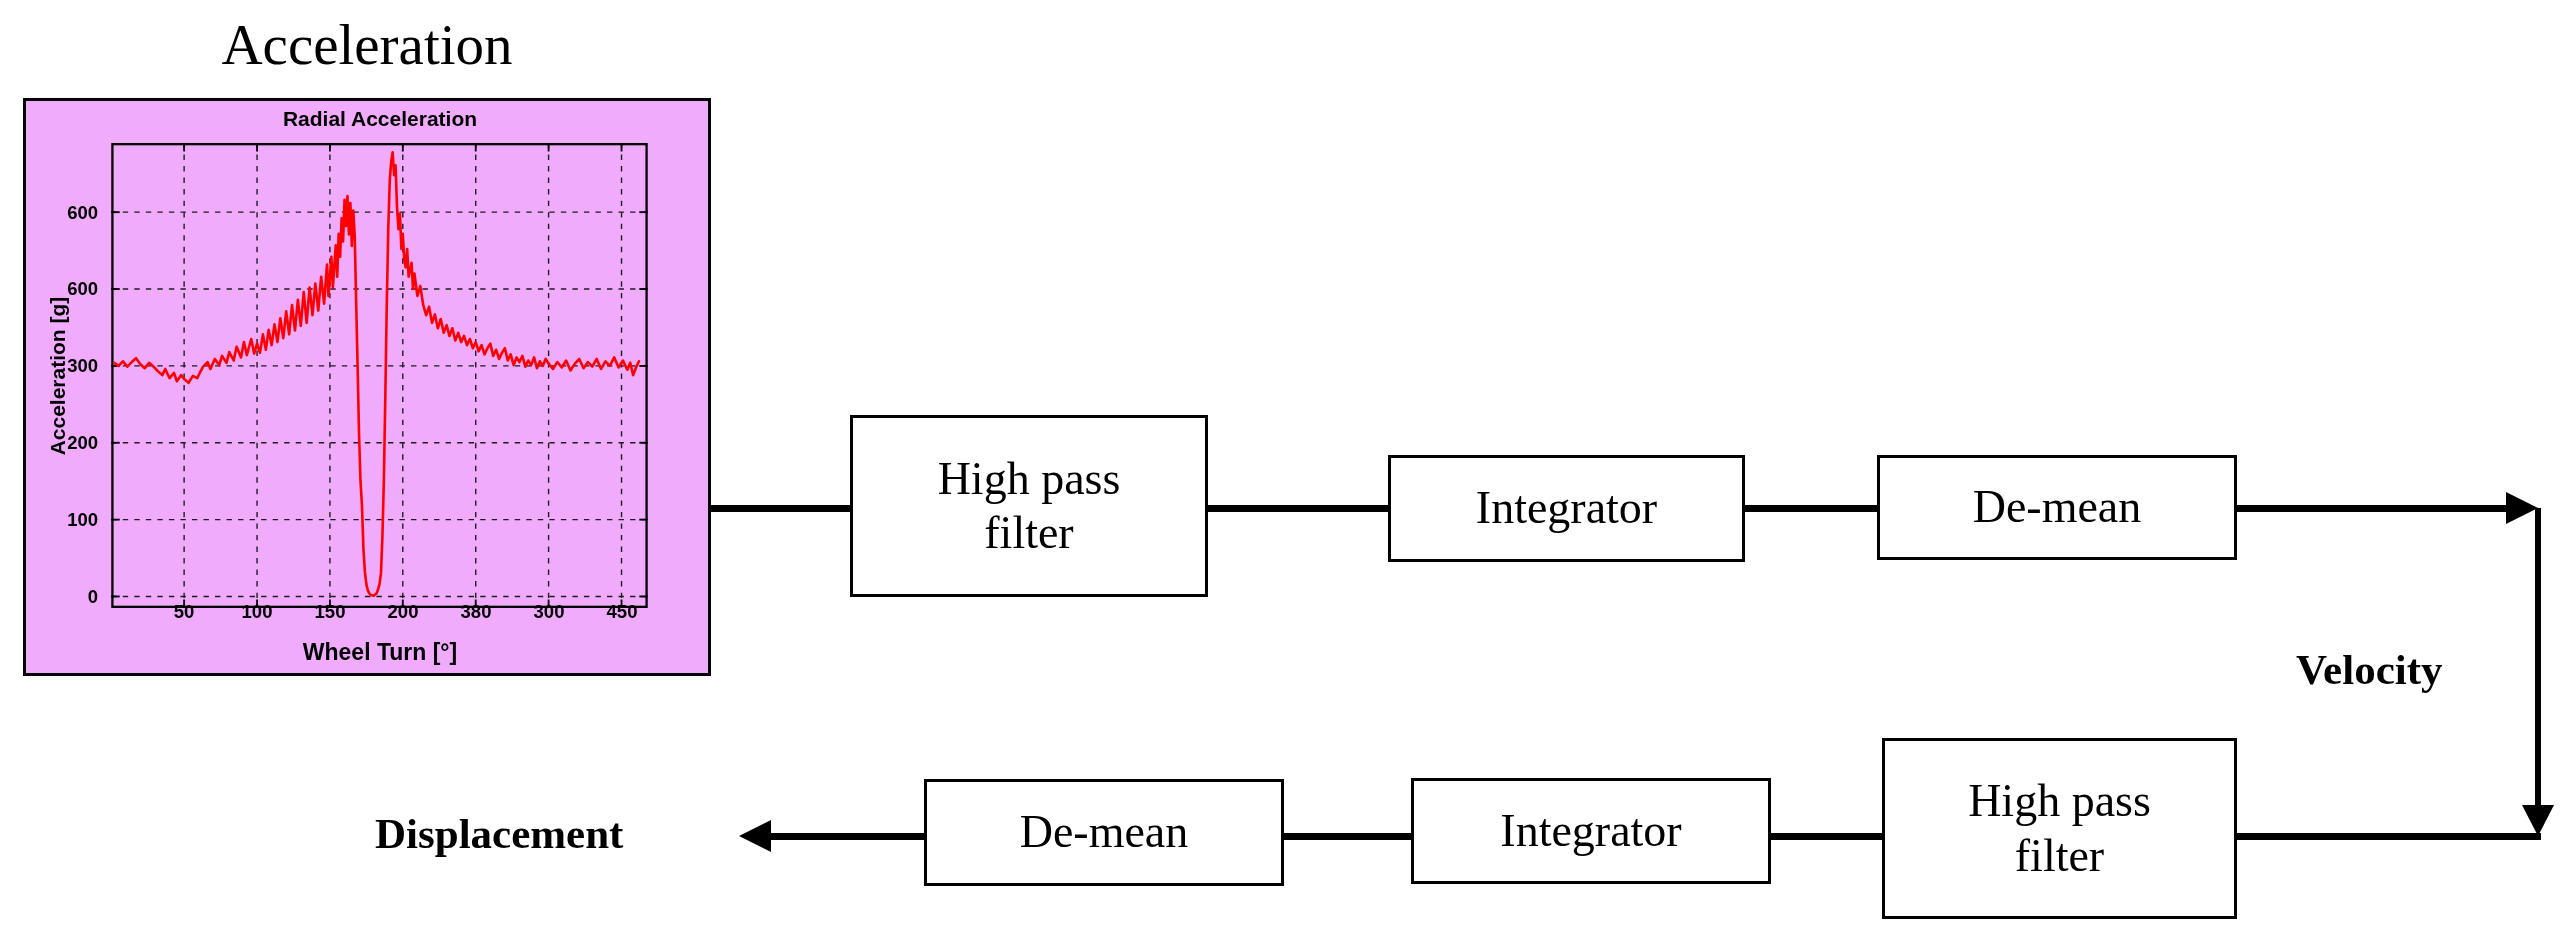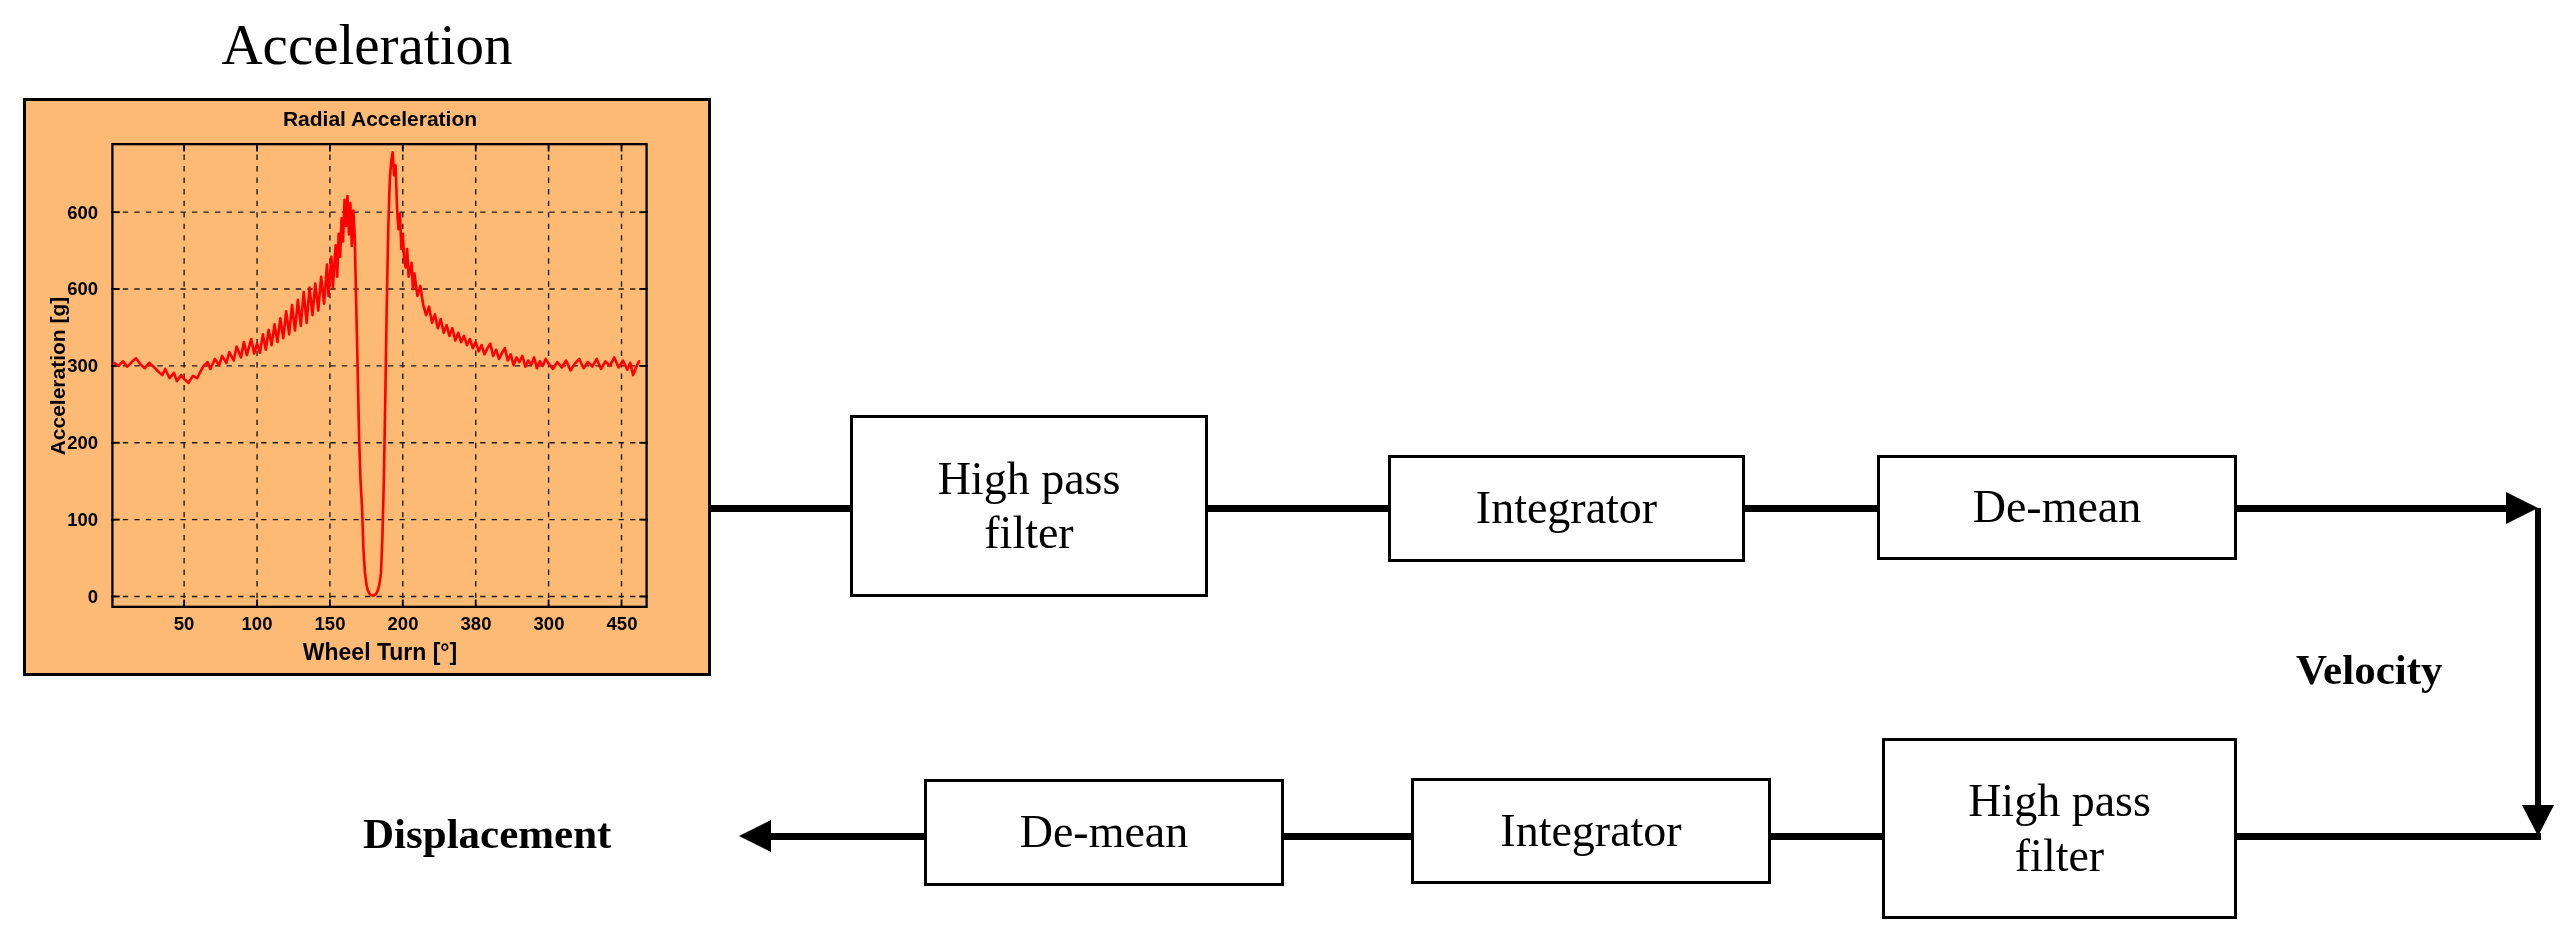--- a/index.html
+++ b/index.html
@@ -24,31 +24,31 @@
              border-left:32px solid #000;}
   .arr-left{position:absolute;width:0;height:0;
             border-top:16px solid transparent;border-bottom:16px solid transparent;
             border-right:32px solid #000;}
   .arr-down{position:absolute;width:0;height:0;
             border-left:16px solid transparent;border-right:16px solid transparent;
             border-top:31px solid #000;}
 
   
   .chart-panel{position:absolute;left:23px;top:98px;width:688px;height:578px;
-               border:3.8px solid #000;background:#fdba74;box-sizing:border-box;
+               border:3.8px solid #000;background:#f0abfc;box-sizing:border-box;
                font-family:"Liberation Sans", sans-serif;font-weight:bold;}
   .chart-title{position:absolute;left:354px;top:6.2px;transform:translateX(-50%);
                font-size:21px;white-space:nowrap;}
   .chart-ylabel{position:absolute;left:32px;top:275px;
                 transform:translate(-50%,-50%) rotate(-90deg);
                 font-size:21px;white-space:nowrap;}
   .chart-xlabel{position:absolute;left:354px;top:538px;transform:translateX(-50%);
                 font-size:23px;white-space:nowrap;}
   .chart-axes{position:absolute;left:85px;top:42px;width:537px;height:465px;}
-  .xtick{position:absolute;top:512px;transform:translateX(-50%);font-size:18.5px;}
+  .xtick{position:absolute;top:500px;transform:translateX(-50%);font-size:18.5px;}
   .ytick{position:absolute;left:23px;width:49px;text-align:right;
          transform:translateY(-50%);font-size:18.5px;}
 
   .grid{stroke:#1c1c1c;stroke-width:1.8;stroke-dasharray:7 8;fill:none;}
   .tick{stroke:#000;stroke-width:2.4;}
   .frame{fill:none;stroke:#000;stroke-width:3;}
   .trace{fill:none;stroke-width:3.4;stroke-linejoin:round;stroke-linecap:round;}
 </style>
 </head>
 <body>
@@ -152,14 +152,14 @@
 <div class="arr-right" style="left:2506px;top:492px"></div>
 <div class="vline" style="left:2535px;top:508px;height:300px"></div>
 <div class="arr-down" style="left:2522px;top:805px"></div>
 <div class="hline" style="left:2235px;top:833px;width:306px"></div>
 <div class="hline" style="left:1769px;top:833px;width:116px"></div>
 <div class="hline" style="left:1282px;top:833px;width:132px"></div>
 <div class="hline" style="left:769px;top:833px;width:158px"></div>
 <div class="arr-left" style="left:739px;top:820px"></div>
 
 <div class="flow-label" style="left:2296px;top:645px">Velocity</div>
-<div class="flow-label" style="left:363px;top:809px">Displacement</div>
+<div class="flow-label" style="left:375px;top:809px">Displacement</div>
 
 
 </body></html>

